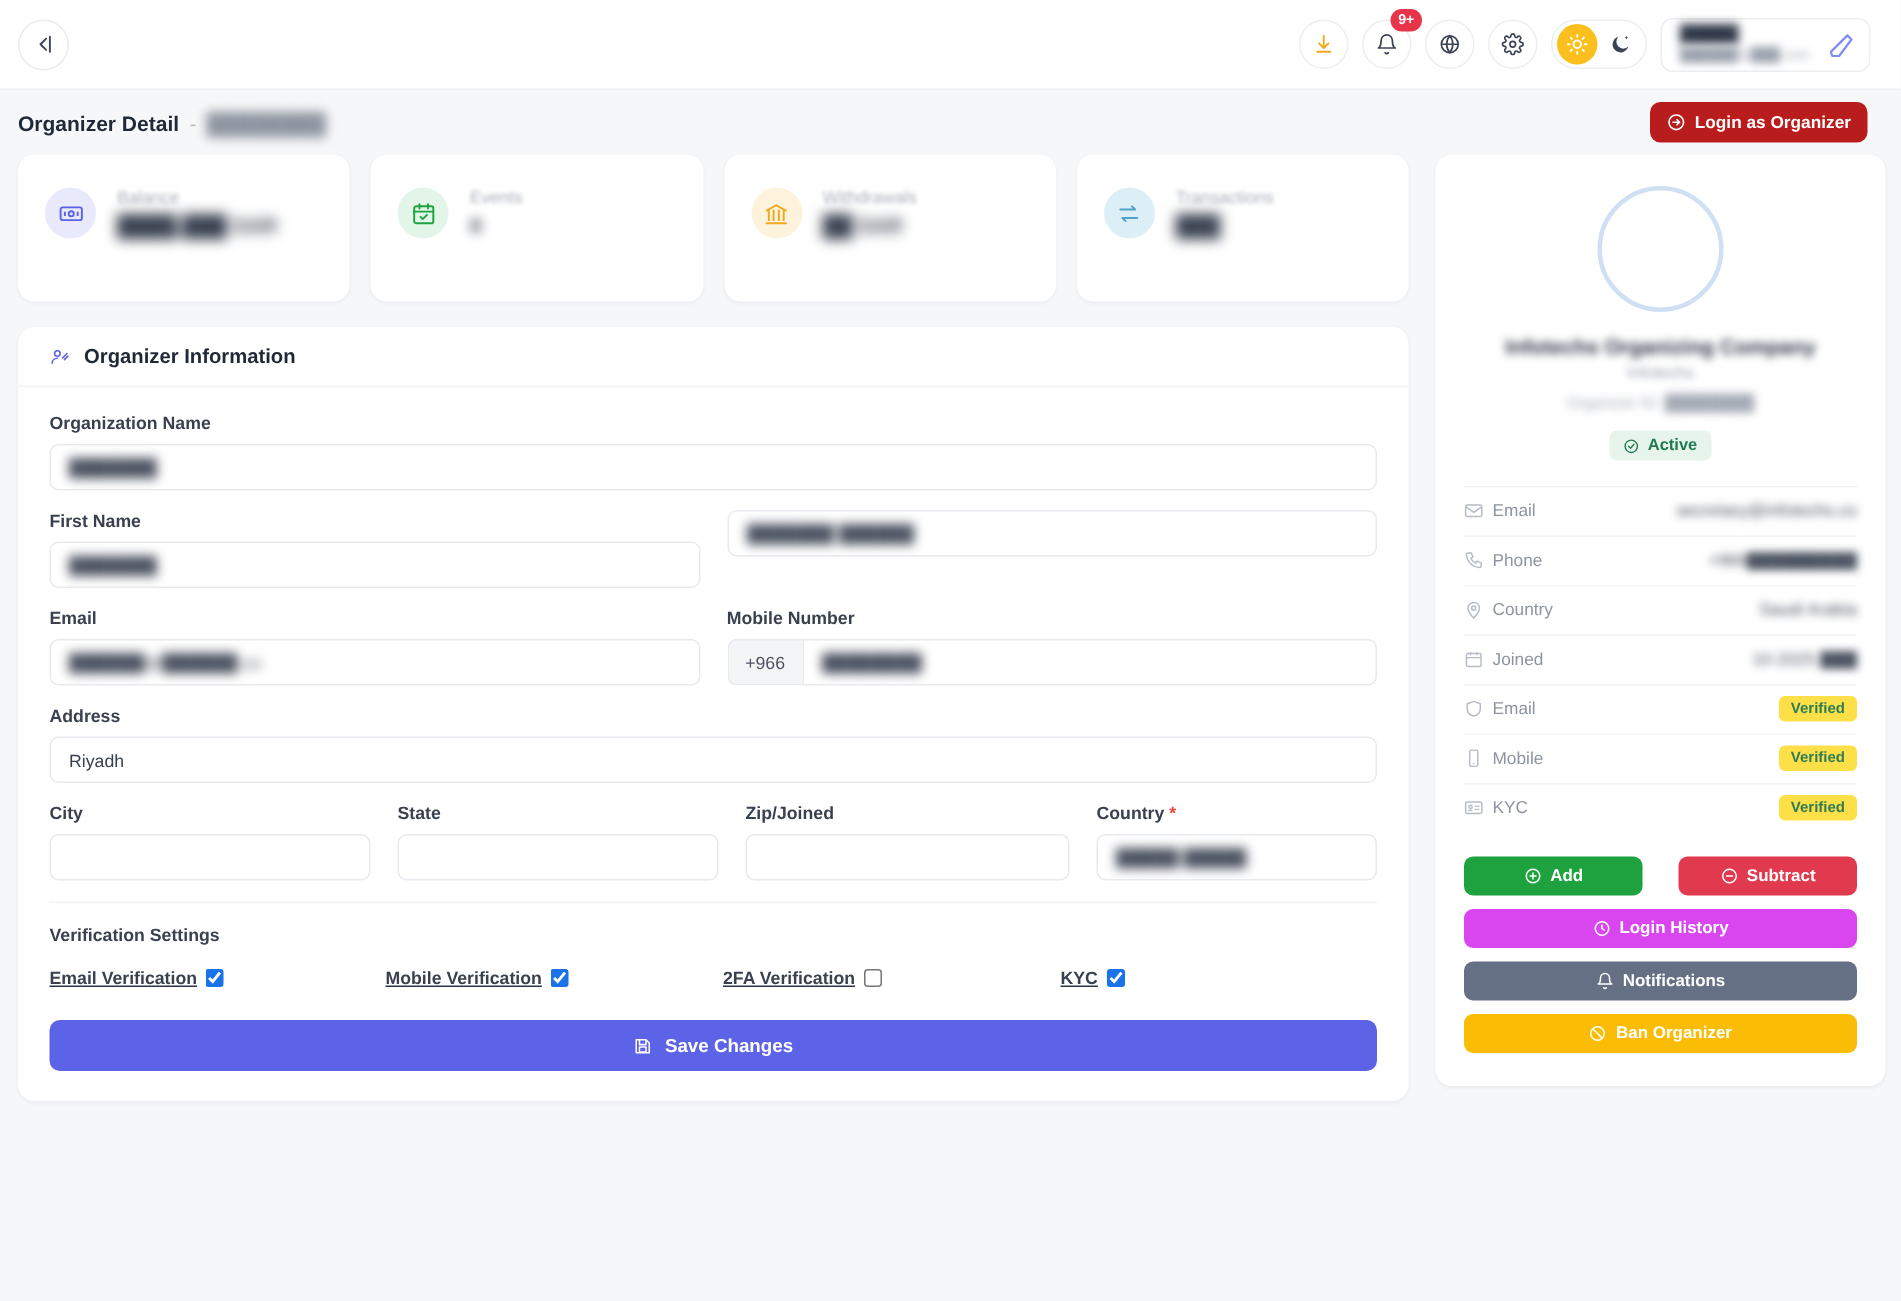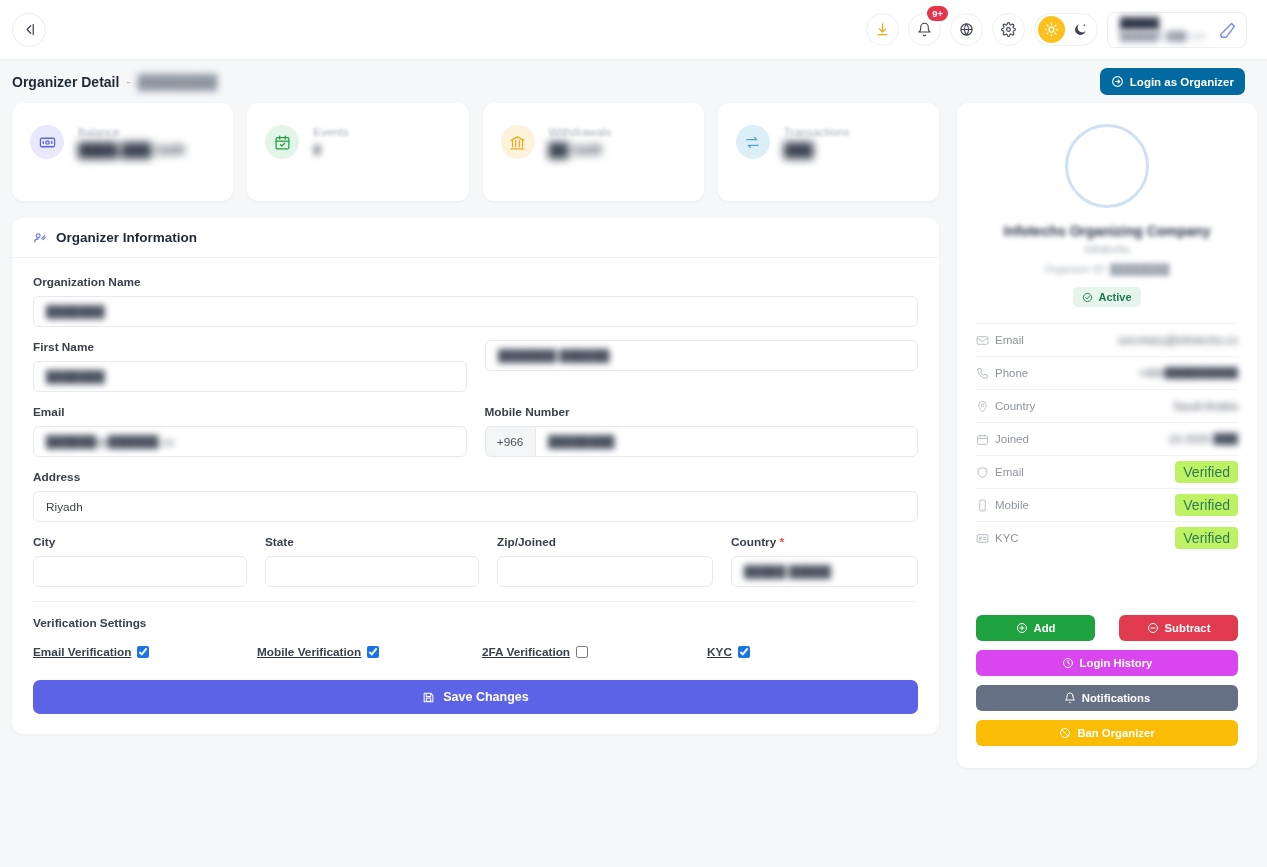--- a/index.html
+++ b/index.html
@@ -79,21 +79,21 @@
 
   
   .page-head {
     height: 43px; display: flex; align-items: center;
     padding: 0 22px 0 12px;
   }
   .page-title { font-size: 14px; font-weight: bold; color: #1f2937; }
   .page-title .sep { color: #b9bec8; font-weight: normal; margin: 0 3px; }
   .page-title .blurred { filter: blur(3.6px); color: #8d949f; font-weight: normal; }
   .login-as-btn {
-    margin-left: auto; background: #0369a1; color: #fff;
+    margin-left: auto; background: #b91c1c; color: #fff;
     border: none; border-radius: 7px; height: 27px; padding: 0 11px;
     font-size: 11.5px; font-weight: bold; cursor: pointer;
     display: flex; align-items: center; gap: 6px;
     font-family: "Liberation Sans", sans-serif;
   }
 
   
   .layout {
     display: flex; gap: 18px; padding: 0 20px 0 12px; align-items: flex-start;
   }
@@ -197,25 +197,25 @@
   }
   .info-list { margin-top: 16px; }
   .info-row {
     display: flex; align-items: center; height: 33px;
     border-top: 1px solid #f1f2f5; font-size: 11.5px;
   }
   .info-row .ic { width: 19px; color: #b6bcc6; display: flex; flex: none; }
   .info-row .lbl { color: #8d949f; }
   .info-row .val { margin-left: auto; color: #4b5260; filter: blur(3px); max-width: 150px; overflow: hidden; white-space: nowrap; }
   .verified-pill {
-    margin-left: auto; background: #bef264; color: #2e7d55;
-    font-size: 14px; font-weight: normal; border-radius: 4px; padding: 3px 8px;
+    margin-left: auto; background: #fde047; color: #2e7d55;
+    font-size: 10px; font-weight: bold; border-radius: 4px; padding: 3px 8px;
   }
   .actions { margin-top: 16px; display: flex; flex-direction: column; gap: 9px; }
-  .act-pair { display: flex; gap: 24px; margin-top: 45px; }
+  .act-pair { display: flex; gap: 24px; }
   .btn {
     height: 26px; border: none; border-radius: 6px; color: #fff;
     font-size: 11.3px; font-weight: bold; cursor: pointer;
     display: flex; align-items: center; justify-content: center; gap: 6px;
     font-family: "Liberation Sans", sans-serif; width: 100%;
   }
   .btn.green { background: #1da23f; }
   .btn.red { background: #e13a4e; }
   .btn.indigo { background: #d946ef; }
   .btn.gray { background: #667085; }

